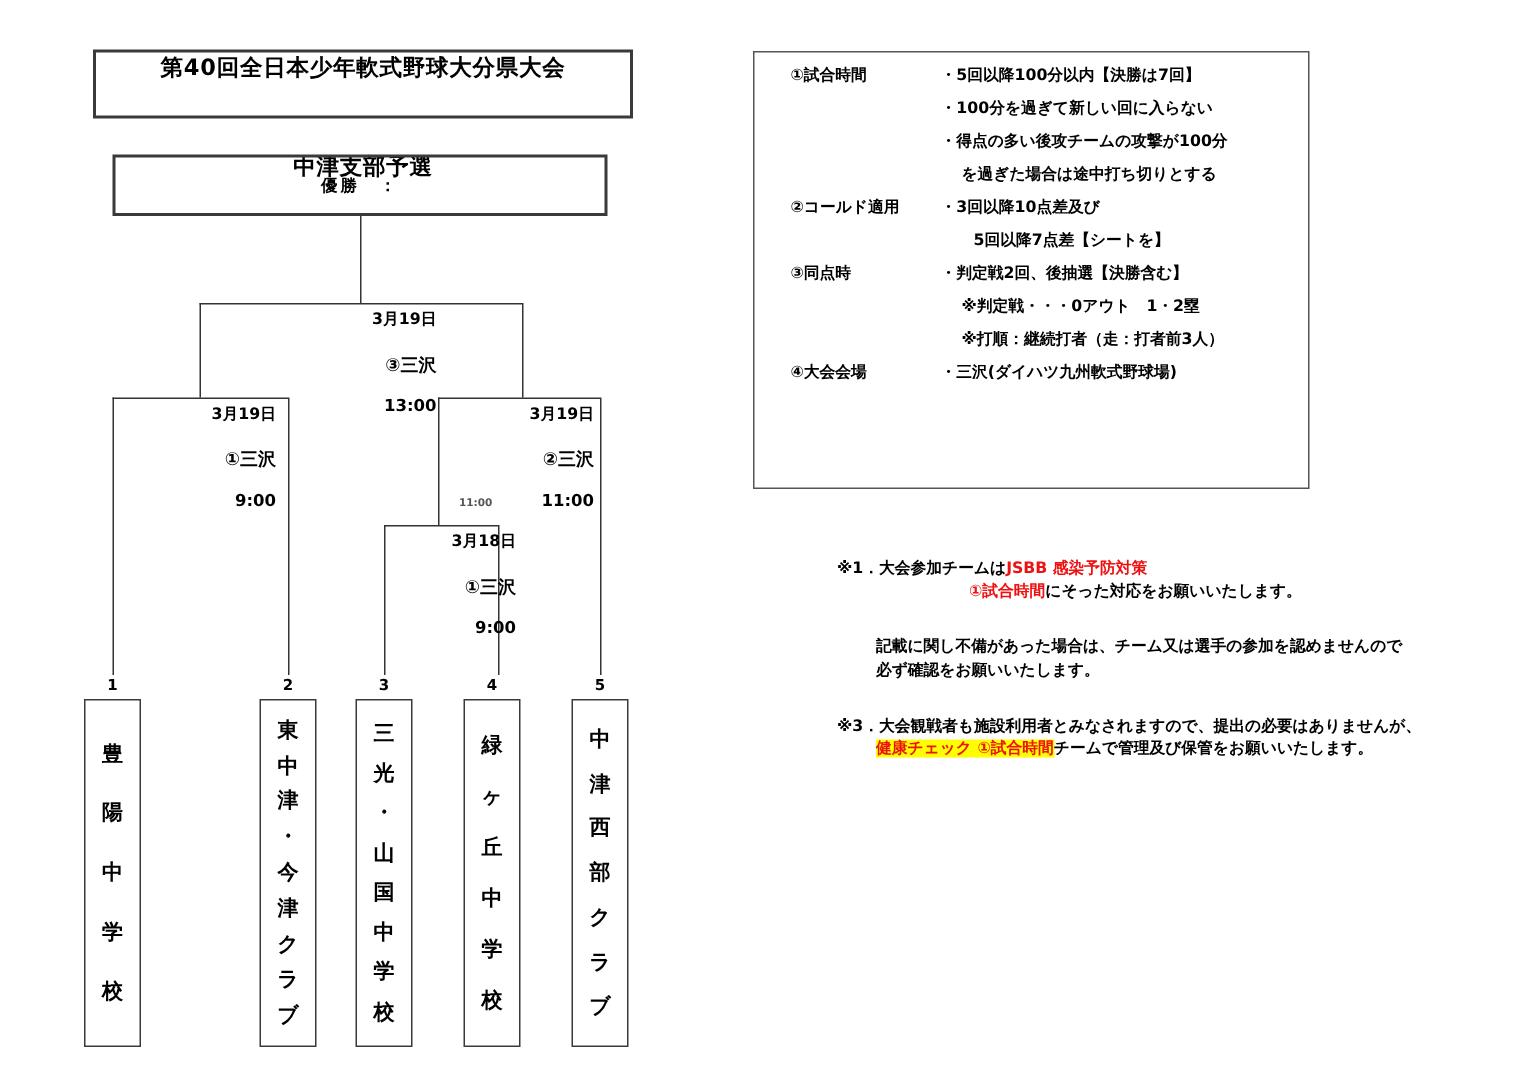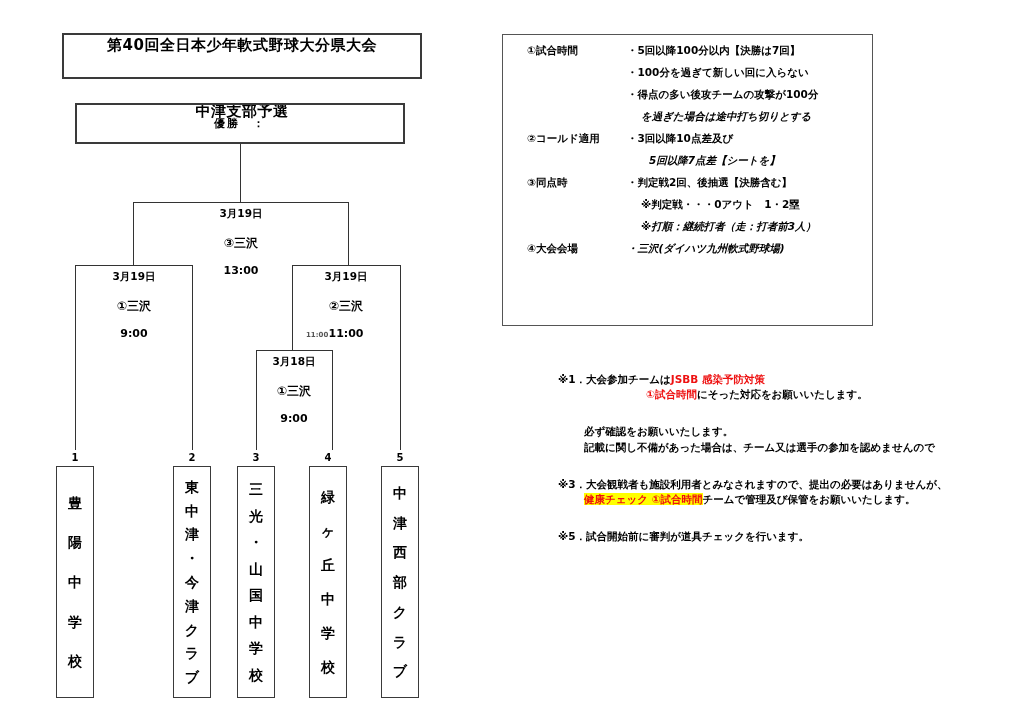--- a/index.html
+++ b/index.html
@@ -39,21 +39,21 @@
     font-size: 11px; font-weight: bold; letter-spacing: 2px;
   }
 
   
   .line-v { position: absolute; width: 0; border-left: 1.3px solid #333; }
   .line-h { position: absolute; height: 0; border-top: 1.3px solid #333; }
 
   
   .match {
     position: absolute;
-    text-align: center;
+    text-align: right;
     line-height: 1.0;
   }
   .match .m-date { font-size: 10.5px; font-weight: bold; white-space: nowrap; }
   .match .m-place { font-size: 12px; font-weight: bold; white-space: nowrap; }
   .match .m-time { font-size: 11px; font-weight: bold; white-space: nowrap; }
   .match .gap1 { height: 18px; }
   .match .gap2 { height: 16px; }
 
   .tiny-time {
     position: absolute;
@@ -88,21 +88,21 @@
     left: 502px; top: 34px; width: 371px; height: 292px;
     border: 1.5px solid #555;
     padding: 10px 6px 6px 24px;
     font-size: 10.5px;
     line-height: 1;
   }
   .rule-row { display: flex; align-items: flex-start; margin-bottom: 11.5px; }
   .rule-key { width: 100px; flex: 0 0 100px; font-weight: bold; white-space: nowrap; }
   .rule-vals { flex: 1; }
   .rule-val { margin-bottom: 11.5px; font-weight: bold; white-space: nowrap; }
-  .rule-val:last-child { margin-bottom: 0; font-style: italic; }
+  .rule-val:last-child { margin-bottom: 0; }
   .rule-val.ind1 { padding-left: 14px; }
   .rule-val.ind2 { padding-left: 14px; }
   .rule-val.ind3 { padding-left: 22px; }
 
   
   #notes {
     position: absolute;
     left: 510px; top: 372px; width: 400px;
     font-size: 10.5px;
     line-height: 1.45;
@@ -267,23 +267,20 @@
       </div>
     </div>
   </div>
 
 <div id="notes">
     <div class="note">
       <div class="n-line "><span>※1．大会参加チームは</span><span class="red">JSBB 感染予防対策</span></div>
       <div class="n-line pad2"><span class="red">①試合時間</span><span>にそった対応をお願いいたします。</span></div>
     </div>
     <div class="note">
+      <div class="n-line pad"><span>記載に関し不備があった場合は、チーム又は選手の参加を認めませんので</span></div>
       <div class="n-line pad"><span>必ず確認をお願いいたします。</span></div>
-      <div class="n-line pad"><span>記載に関し不備があった場合は、チーム又は選手の参加を認めませんので</span></div>
     </div>
     <div class="note">
       <div class="n-line "><span>※3．大会観戦者も施設利用者とみなされますので、提出の必要はありませんが、</span></div>
       <div class="n-line pad"><span class="hl">健康チェック ①試合時間</span><span>チームで管理及び保管をお願いいたします。</span></div>
     </div>
-    <div class="note">
-      <div class="n-line "><span>※5．試合開始前に審判が道具チェックを行います。</span></div>
-    </div>
   </div>
 
 </body></html>

